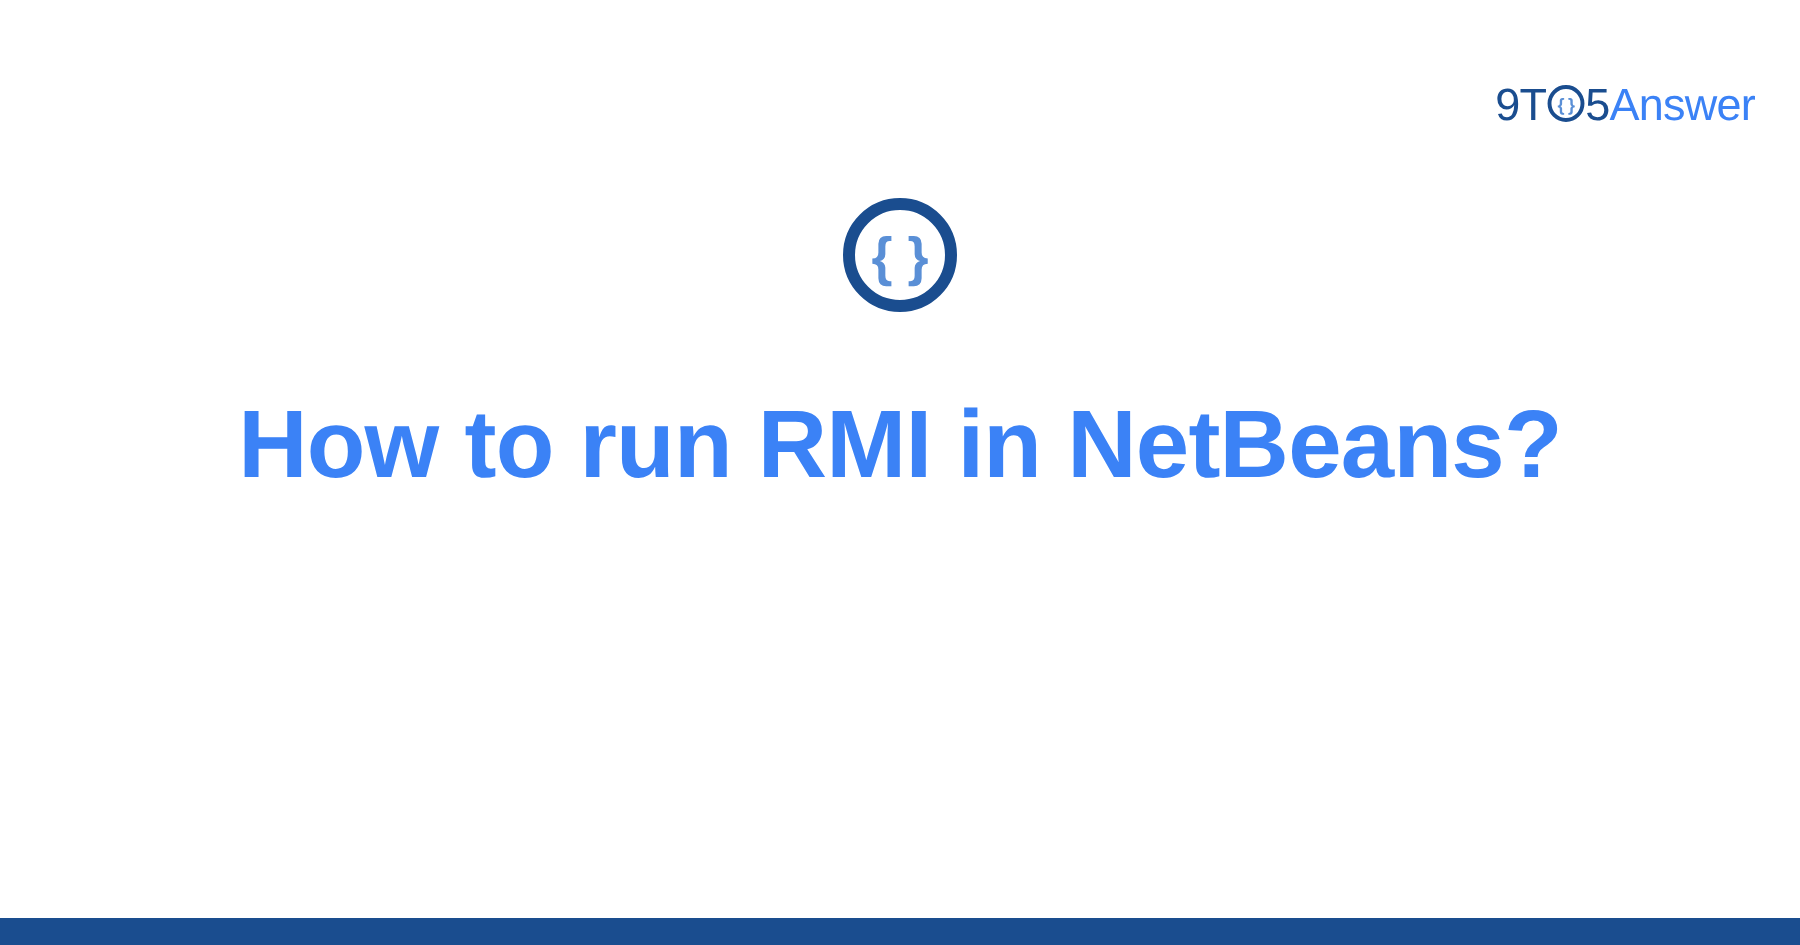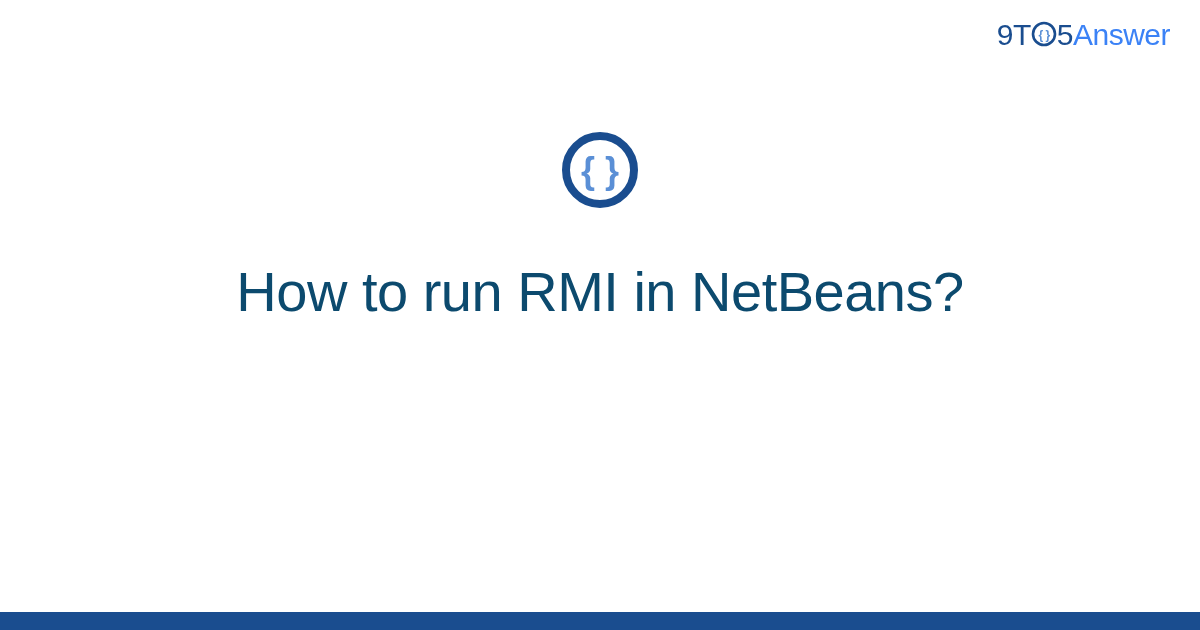--- a/index.html
+++ b/index.html
@@ -13,20 +13,21 @@
     }
     .header {
       position: absolute;
       top: 18px;
       right: 30px;
     }
     .logo {
       font-size: 30px;
       font-weight: 400;
       letter-spacing: -0.5px;
+      margin-top: 36px;
     }
     .logo-9t { color: #1a4d8f; font-weight: 500; }
     .logo-o-wrap {
       display: inline-flex;
       align-items: center;
       justify-content: center;
       vertical-align: baseline;
       position: relative;
       top: 2px;
     }
@@ -40,23 +41,23 @@
       display: flex;
       flex-direction: column;
       align-items: center;
     }
     .badge {
       width: 80px;
       height: 80px;
       margin-bottom: 48px;
     }
     .title {
-      font-size: 56px;
-      font-weight: 400;
-      color: #0c4a6e;
+      font-size: 64px;
+      font-weight: 700;
+      color: #3b82f6;
       text-align: center;
       line-height: 1.2;
       letter-spacing: -0.5px;
     }
     .footer-bar {
       position: absolute;
       bottom: 0;
       left: 0;
       right: 0;
       height: 18px;

